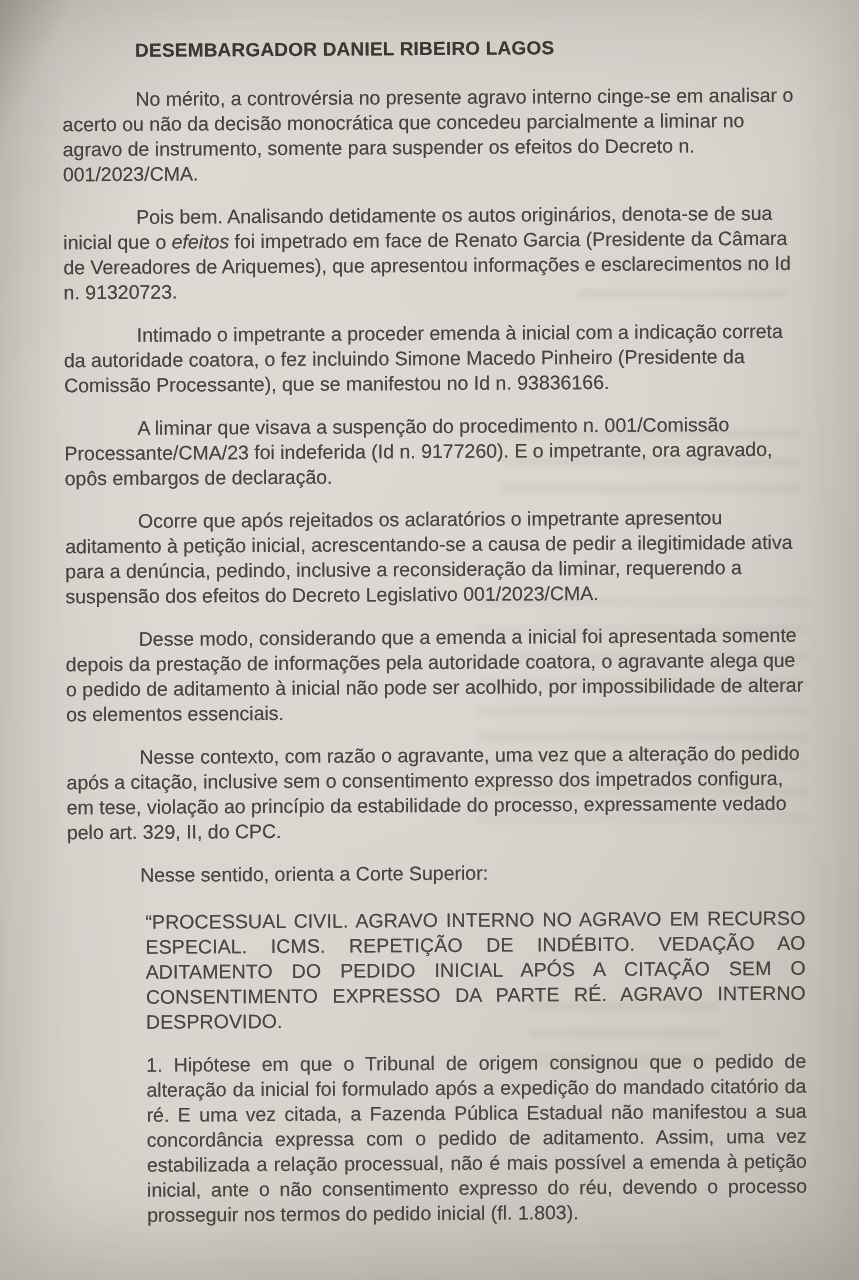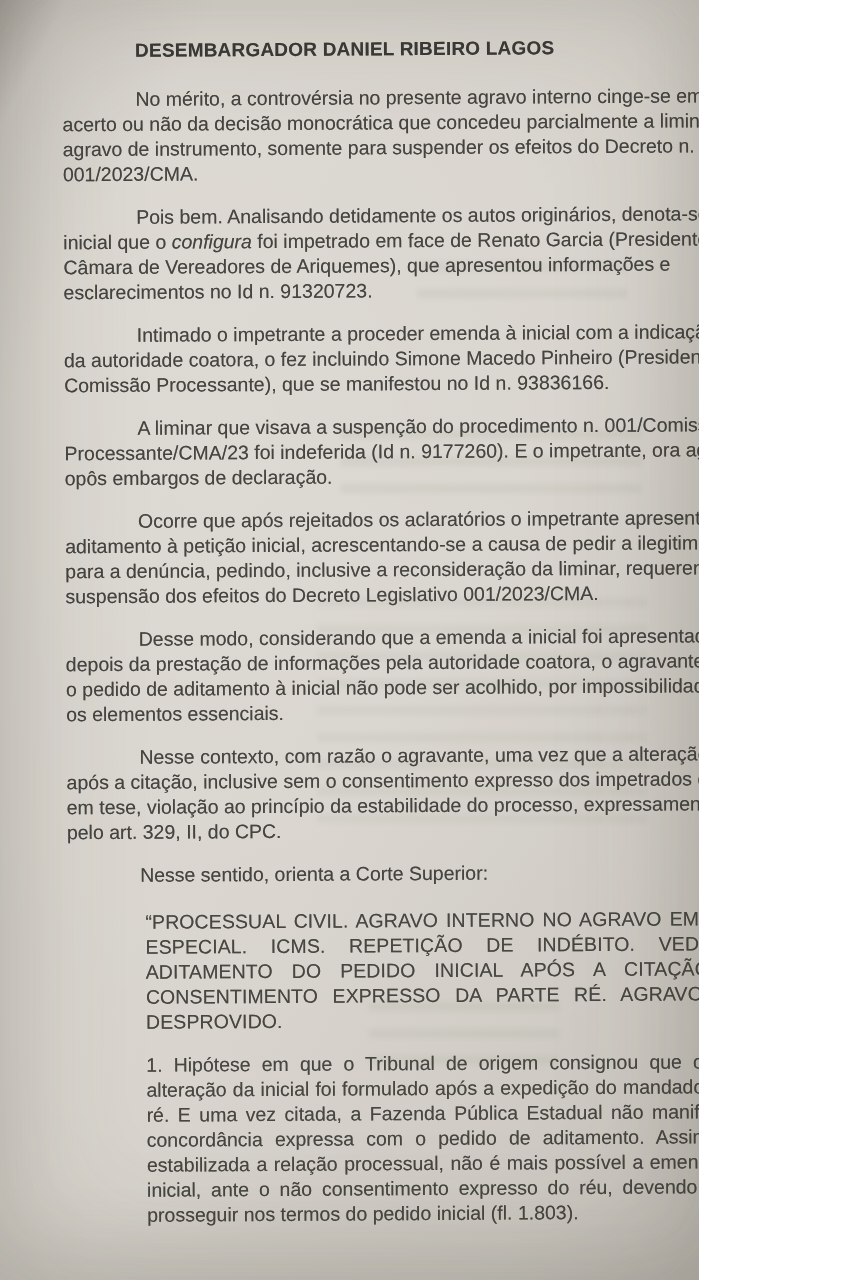--- a/index.html
+++ b/index.html
@@ -1,21 +1,21 @@
 <!DOCTYPE html>
 <html><head>
 <meta charset="utf-8">
 <style>
   html, body { margin: 0; padding: 0; }
   body {
     width: 859px; height: 1280px; overflow: hidden;
     font-family: "Liberation Sans", sans-serif;
   }
   .photo {
-    position: relative; width: 699px; height: 1280px; overflow: hidden;
+    position: relative; width: 859px; height: 1280px; overflow: hidden;
     background:
       radial-gradient(140% 100% at 32% 35%, rgba(255,255,255,0.10), rgba(0,0,0,0) 62%),
       linear-gradient(118deg, #aaa69f 0%, #cfcbc4 5%, #dad6cf 16%, #d8d4cd 55%, #cecac3 85%, #c4c0b9 100%);
   }
   .vignette {
     position: absolute; inset: 0; pointer-events: none;
     box-shadow: inset 0 0 150px rgba(60,54,44,0.20), inset 0 -30px 70px rgba(60,54,44,0.10);
   }
   .content {
     position: absolute; left: 62px; top: 36px; width: 744px;
@@ -53,21 +53,21 @@
   <div class="bleed b1"></div>
   <div class="bleed b2"></div>
   <div class="bleed b3"></div>
   <div class="bleed b4"></div>
 
   <div class="content">
     <h1 class="heading">DESEMBARGADOR DANIEL RIBEIRO LAGOS</h1>
 
     <p class="body-par">No mérito, a controvérsia no presente agravo interno cinge-se em analisar o acerto ou não da decisão monocrática que concedeu parcialmente a liminar no agravo de instrumento, somente para suspender os efeitos do Decreto n. 001/2023/CMA.</p>
 
-    <p class="body-par"><span>Pois bem. Analisando detidamente os autos originários, denota-se de sua inicial que o </span><em>configura</em><span> foi impetrado em face de Renato Garcia (Presidente da Câmara de Vereadores de Ariquemes), que apresentou informações e esclarecimentos no Id n. 91320723.</span></p>
+    <p class="body-par"><span>Pois bem. Analisando detidamente os autos originários, denota-se de sua inicial que o </span><em>efeitos</em><span> foi impetrado em face de Renato Garcia (Presidente da Câmara de Vereadores de Ariquemes), que apresentou informações e esclarecimentos no Id n. 91320723.</span></p>
 
     <p class="body-par">Intimado o impetrante a proceder emenda à inicial com a indicação correta da autoridade coatora, o fez incluindo Simone Macedo Pinheiro (Presidente da Comissão Processante), que se manifestou no Id n. 93836166.</p>
 
     <p class="body-par">A liminar que visava a suspenção do procedimento n. 001/Comissão Processante/CMA/23 foi indeferida (Id n. 9177260). E o impetrante, ora agravado, opôs embargos de declaração.</p>
 
     <p class="body-par">Ocorre que após rejeitados os aclaratórios o impetrante apresentou aditamento à petição inicial, acrescentando-se a causa de pedir a ilegitimidade ativa para a denúncia, pedindo, inclusive a reconsideração da liminar, requerendo a suspensão dos efeitos do Decreto Legislativo 001/2023/CMA.</p>
 
     <p class="body-par">Desse modo, considerando que a emenda a inicial foi apresentada somente depois da prestação de informações pela autoridade coatora, o agravante alega que o pedido de aditamento à inicial não pode ser acolhido, por impossibilidade de alterar os elementos essenciais.</p>
 
     <p class="body-par">Nesse contexto, com razão o agravante, uma vez que a alteração do pedido após a citação, inclusive sem o consentimento expresso dos impetrados configura, em tese, violação ao princípio da estabilidade do processo, expressamente vedado pelo art. 329, II, do CPC.</p>

